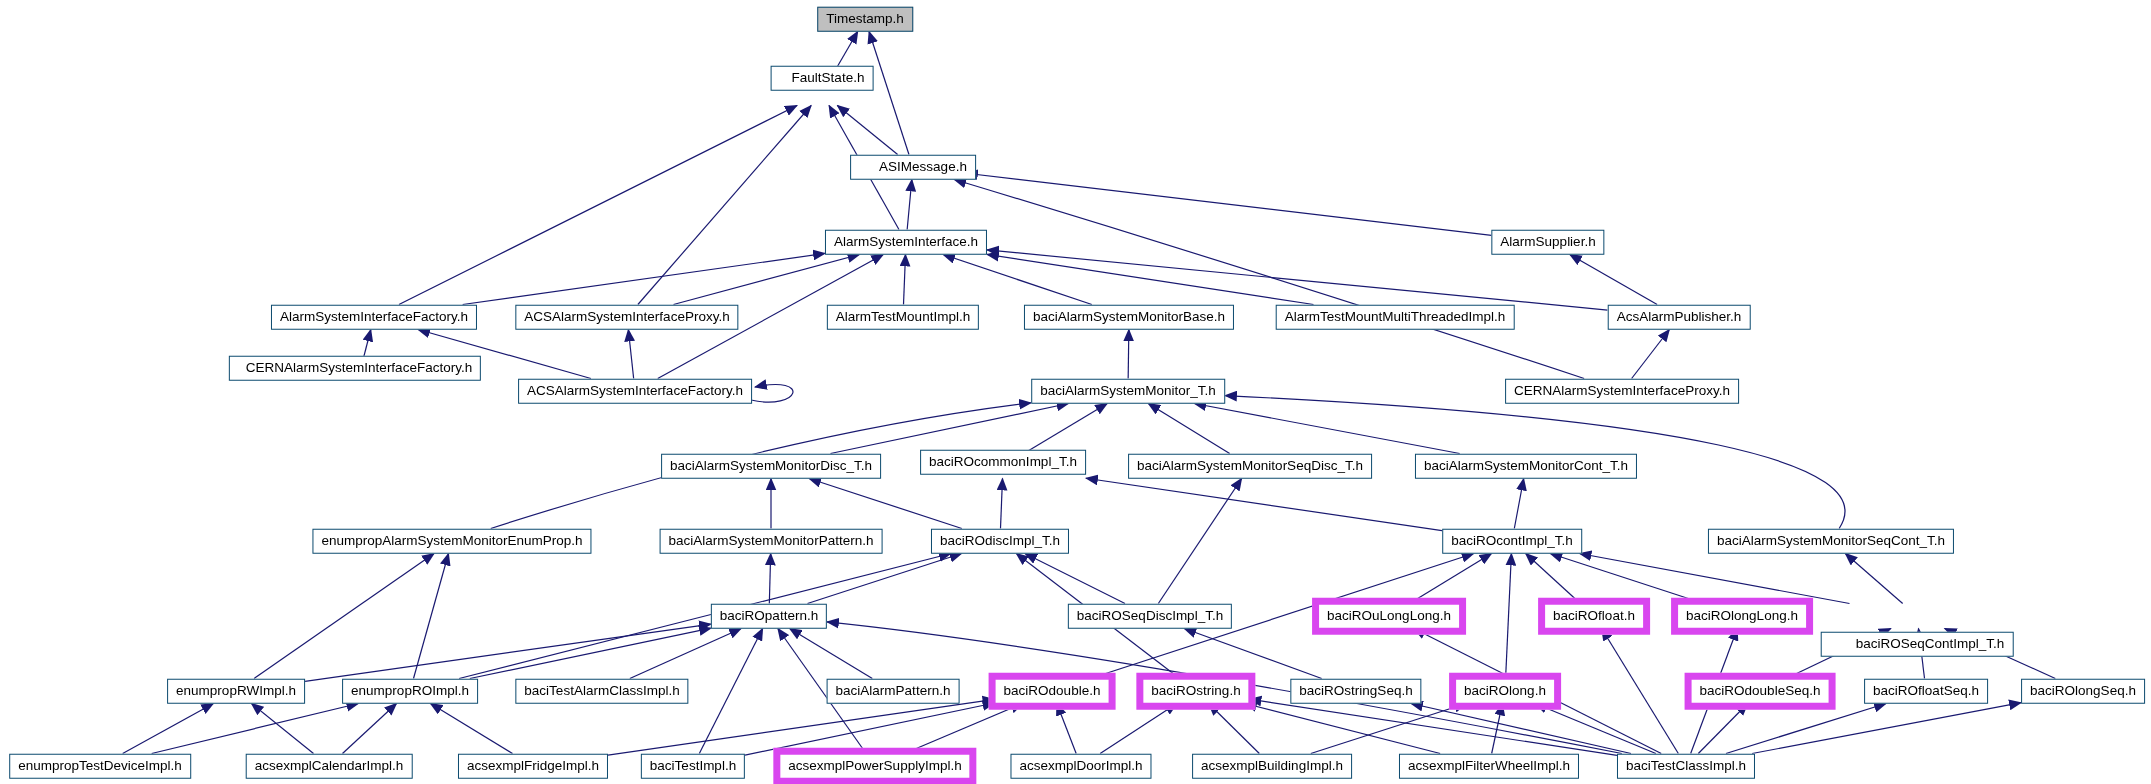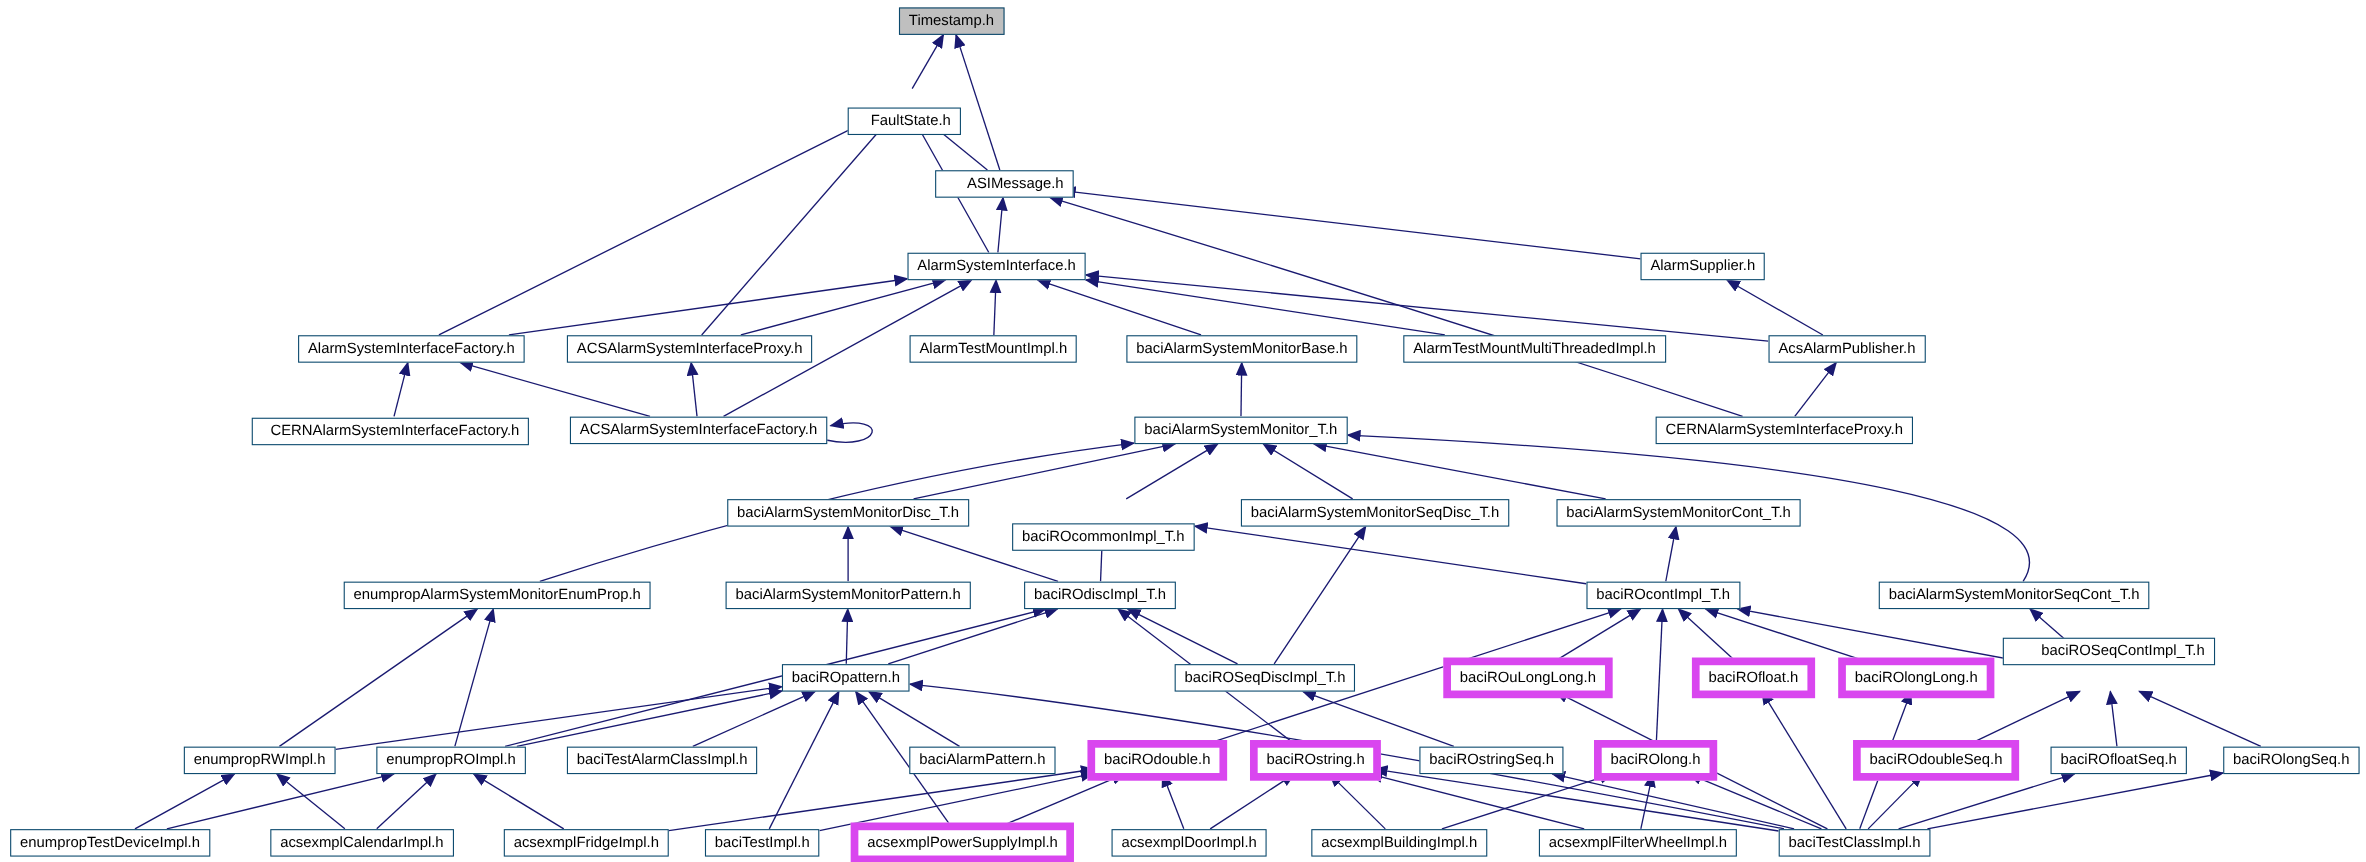--- a/index.html
+++ b/index.html
@@ -104,49 +104,49 @@
         <path d="M 1661.25 753.5 L 1413.75 628.5" fill="none" stroke="#191970" stroke-width="1.2" marker-end="url(#arrow)"></path>
         <path d="M 1678.3333333333333 753.5 L 1601.6666666666667 628.5" fill="none" stroke="#191970" stroke-width="1.2" marker-end="url(#arrow)"></path>
         <path d="M 1690.6666666666667 753.5 L 1737.3333333333333 628.5" fill="none" stroke="#191970" stroke-width="1.2" marker-end="url(#arrow)"></path>
         <path d="M 1698.3333333333333 753.5 L 1747.6666666666667 703.5" fill="none" stroke="#191970" stroke-width="1.2" marker-end="url(#arrow)"></path>
         <path d="M 1726 753.5 L 1886 703.5" fill="none" stroke="#191970" stroke-width="1.2" marker-end="url(#arrow)"></path>
         <path d="M 1752.1666666666667 753.5 L 2021 702.7128463476071" fill="none" stroke="#191970" stroke-width="1.2" marker-end="url(#arrow)"></path>
       </g>
   </svg>
   <div id="nodes">
       <div class="node root" style="left: 865px; top: 19px;">Timestamp.h</div>
-      <div class="node" style="left: 822px; top: 110px; padding-left: 20px;">FaultState.h</div>
+      <div class="node" style="left: 822px; top: 78px; padding-left: 20px;">FaultState.h</div>
       <div class="node" style="left: 913px; top: 167px; padding-left: 28px;">ASIMessage.h</div>
       <div class="node" style="left: 906px; top: 242px;">AlarmSystemInterface.h</div>
       <div class="node" style="left: 1548px; top: 242px;">AlarmSupplier.h</div>
       <div class="node" style="left: 374px; top: 317px;">AlarmSystemInterfaceFactory.h</div>
       <div class="node" style="left: 627px; top: 317px;">ACSAlarmSystemInterfaceProxy.h</div>
       <div class="node" style="left: 903px; top: 317px;">AlarmTestMountImpl.h</div>
       <div class="node" style="left: 1129px; top: 317px;">baciAlarmSystemMonitorBase.h</div>
       <div class="node" style="left: 1395px; top: 317px;">AlarmTestMountMultiThreadedImpl.h</div>
       <div class="node" style="left: 1679px; top: 317px;">AcsAlarmPublisher.h</div>
-      <div class="node" style="left: 355px; top: 392px; padding-left: 16px;">CERNAlarmSystemInterfaceFactory.h</div>
+      <div class="node" style="left: 355px; top: 368px; padding-left: 16px;">CERNAlarmSystemInterfaceFactory.h</div>
       <div class="node" style="left: 635px; top: 391px;">ACSAlarmSystemInterfaceFactory.h</div>
       <div class="node" style="left: 1128px; top: 391px;">baciAlarmSystemMonitor_T.h</div>
       <div class="node" style="left: 1622px; top: 391px;">CERNAlarmSystemInterfaceProxy.h</div>
       <div class="node" style="left: 771px; top: 466px;">baciAlarmSystemMonitorDisc_T.h</div>
-      <div class="node" style="left: 1003px; top: 488px; text-align: right;">baciROcommonImpl_T.h</div>
+      <div class="node" style="left: 1003px; top: 462px; text-align: right;">baciROcommonImpl_T.h</div>
       <div class="node" style="left: 1250px; top: 466px;">baciAlarmSystemMonitorSeqDisc_T.h</div>
       <div class="node" style="left: 1526px; top: 466px;">baciAlarmSystemMonitorCont_T.h</div>
       <div class="node" style="left: 452px; top: 541px;">enumpropAlarmSystemMonitorEnumProp.h</div>
       <div class="node" style="left: 771px; top: 541px;">baciAlarmSystemMonitorPattern.h</div>
       <div class="node" style="left: 1000px; top: 541px;">baciROdiscImpl_T.h</div>
       <div class="node" style="left: 1512px; top: 541px;">baciROcontImpl_T.h</div>
       <div class="node" style="left: 1831px; top: 541px;">baciAlarmSystemMonitorSeqCont_T.h</div>
       <div class="node" style="left: 769px; top: 616px;">baciROpattern.h</div>
       <div class="node" style="left: 1150px; top: 616px;">baciROSeqDiscImpl_T.h</div>
       <div class="node flagged" style="left: 1389px; top: 616px;">baciROuLongLong.h</div>
       <div class="node flagged" style="left: 1594px; top: 616px;">baciROfloat.h</div>
       <div class="node flagged" style="left: 1742px; top: 616px;">baciROlongLong.h</div>
-      <div class="node" style="left: 1917px; top: 592px; padding-left: 34px;">baciROSeqContImpl_T.h</div>
+      <div class="node" style="left: 1917px; top: 644px; padding-left: 34px;">baciROSeqContImpl_T.h</div>
       <div class="node" style="left: 236px; top: 691px;">enumpropRWImpl.h</div>
       <div class="node" style="left: 410px; top: 691px;">enumpropROImpl.h</div>
       <div class="node" style="left: 602px; top: 691px;">baciTestAlarmClassImpl.h</div>
       <div class="node" style="left: 893px; top: 691px;">baciAlarmPattern.h</div>
       <div class="node flagged" style="left: 1052px; top: 691px;">baciROdouble.h</div>
       <div class="node flagged" style="left: 1196px; top: 691px;">baciROstring.h</div>
       <div class="node" style="left: 1356px; top: 691px;">baciROstringSeq.h</div>
       <div class="node flagged" style="left: 1505px; top: 691px;">baciROlong.h</div>
       <div class="node flagged" style="left: 1760px; top: 691px;">baciROdoubleSeq.h</div>
       <div class="node" style="left: 1926px; top: 691px;">baciROfloatSeq.h</div>

